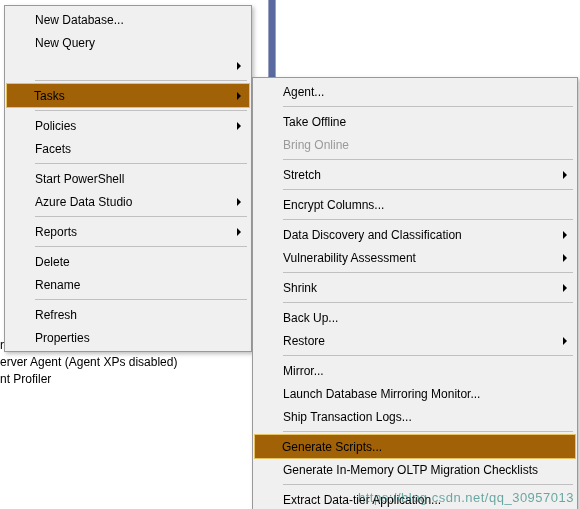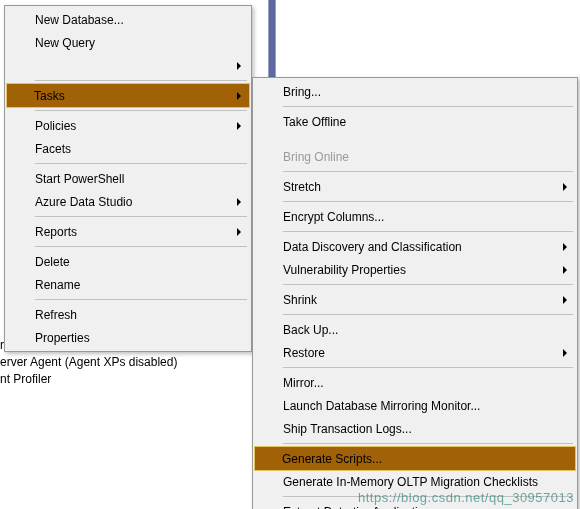--- a/index.html
+++ b/index.html
@@ -49,21 +49,21 @@
     display: flex;
     align-items: center;
     height: 23px;
     padding-left: 28px;
     padding-right: 10px;
     position: relative;
     color: #000;
     cursor: default;
     text-align: right;
   }
-  .menu-item.disabled { color: #9a9a9a; margin-top: 12px; }
+  .menu-item.disabled { color: #9a9a9a; }
   .menu-item.highlight {
     background: #a16207;
     border: 1px solid #e5c365;
     margin: -1px;
     padding-left: 27px;
     padding-right: 9px;
     height: 25px;
   }
   .sep {
     height: 1px;
@@ -156,21 +156,21 @@
   <div class="menu-item">
       <span>Refresh</span>
     </div>
   <div class="menu-item">
       <span>Properties</span>
     </div>
 </div>
 
 <div class="right-menu">
   <div class="menu-item">
-      <span>Bring...</span>
+      <span>Agent...</span>
     </div>
   <div class="sep"></div>
   <div class="menu-item">
       <span>Take Offline</span>
     </div>
   <div class="menu-item disabled">
       <span>Bring Online</span>
     </div>
   <div class="sep"></div>
   <div class="menu-item">
@@ -180,21 +180,21 @@
   <div class="sep"></div>
   <div class="menu-item">
       <span>Encrypt Columns...</span>
     </div>
   <div class="sep"></div>
   <div class="menu-item">
       <span>Data Discovery and Classification</span>
       <span class="arrow"></span>
     </div>
   <div class="menu-item">
-      <span>Vulnerability Properties</span>
+      <span>Vulnerability Assessment</span>
       <span class="arrow"></span>
     </div>
   <div class="sep"></div>
   <div class="menu-item">
       <span>Shrink</span>
       <span class="arrow"></span>
     </div>
   <div class="sep"></div>
   <div class="menu-item">
       <span>Back Up...</span>

